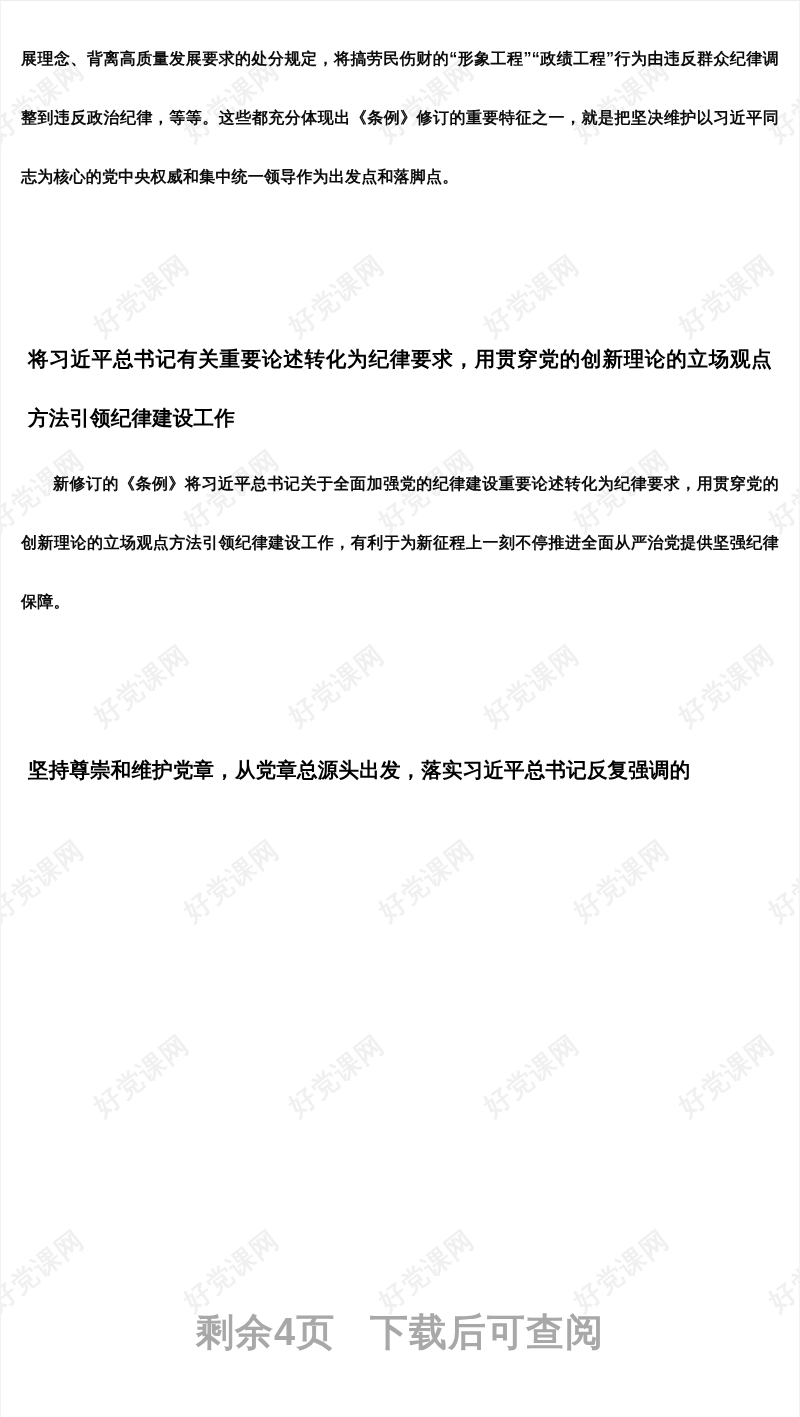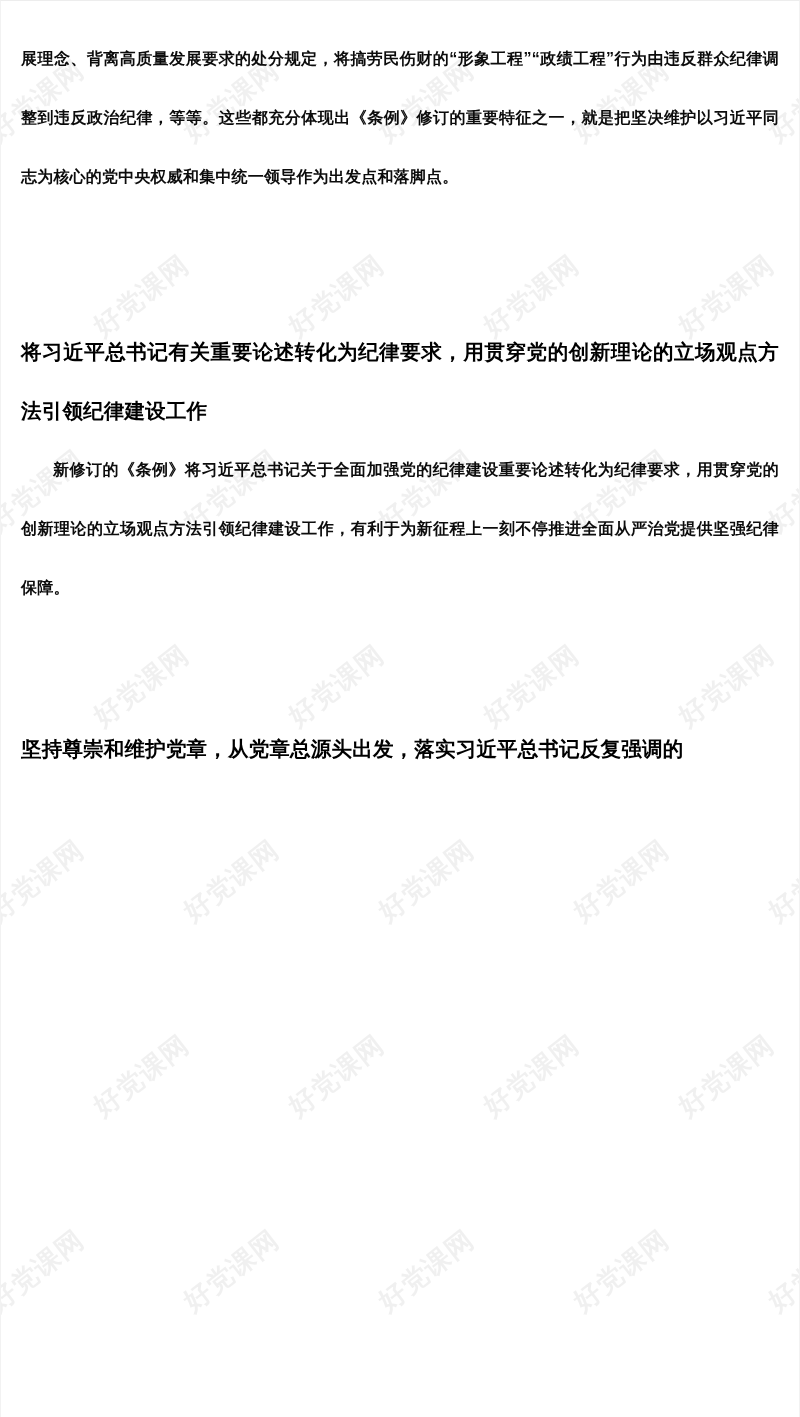--- a/index.html
+++ b/index.html
@@ -63,21 +63,21 @@
     text-align: justify;
     text-justify: inter-ideograph;
     letter-spacing: 0.2px;
     font-weight: 700;
   }
   p.indent {
     text-indent: 2em;
   }
 
   h2.section-heading {
-    margin: 0;
+    margin: 7px;
     font-size: 20.5px;
     line-height: 59px;
     font-weight: 700;
     color: #000000;
     text-align: justify;
     text-justify: inter-ideograph;
     letter-spacing: 0.2px;
   }
 
   .spacer-xl { height: 116px; }
@@ -161,14 +161,15 @@
     <p class="body-text indent">新修订的《条例》将习近平总书记关于全面加强党的纪律建设重要论述转化为纪律要求，用贯穿党的创新理论的立场观点方法引领纪律建设工作，有利于为新征程上一刻不停推进全面从严治党提供坚强纪律保障。</p>
 
 
     <div class="spacer-heading-gap"></div>
 
     <h2 class="section-heading">坚持尊崇和维护党章，从党章总源头出发，落实习近平总书记反复强调的</h2>
 
 
   </div>
 
+  <div class="footer-note">剩余4页   下载后可查阅</div>
 
 </div>
 
 </body></html>

